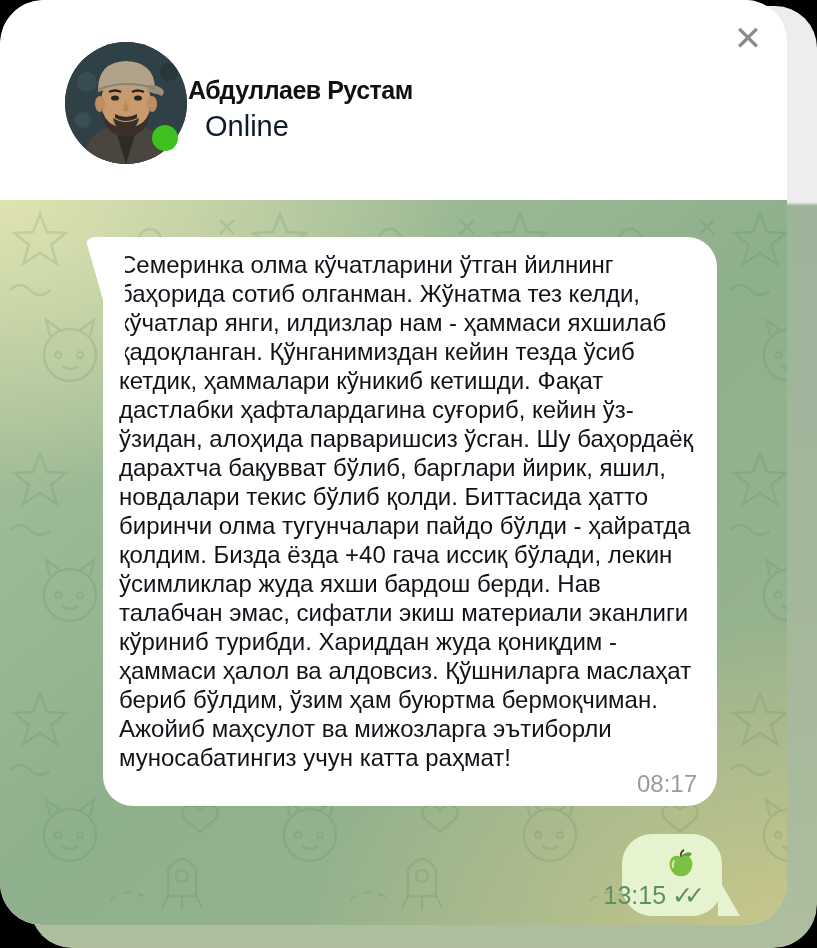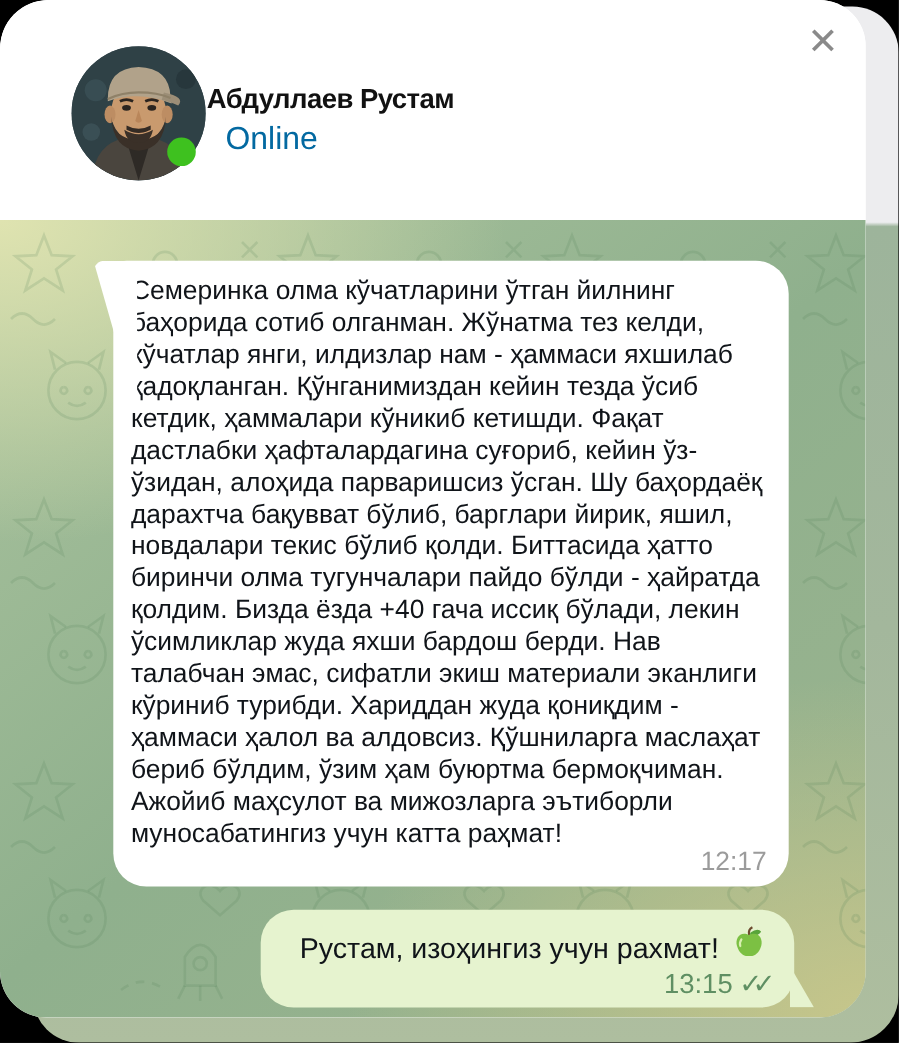--- a/index.html
+++ b/index.html
@@ -27,21 +27,21 @@
   }
   .online-dot{
     position:absolute;left:152px;top:125px;width:26px;height:26px;border-radius:50%;
     background:#3ec11f;
   }
   .contact-name{
     position:absolute;left:188px;top:56px;font-size:25px;font-weight:700;color:#111;
     letter-spacing:-0.5px;
     margin-top:20px;
   }
-  .contact-status{position:absolute;left:205px;top:110px;font-size:29px;color:#0369a1;}
+  .contact-status{position:absolute;left:205px;top:110px;font-size:29px;color:#0f172a;}
   .close-btn{
     position:absolute;left:726px;top:16px;width:44px;height:44px;border:none;background:transparent;
     color:#8a8a8a;font-size:34px;font-weight:700;line-height:44px;text-align:center;cursor:pointer;
     font-family:"DejaVu Sans", sans-serif;padding:0;
   }
   
   .chat{
     position:absolute;left:0;top:200px;width:787px;height:725px;overflow:hidden;
     background:
       radial-gradient(130% 90% at 0% 0%, rgba(226,229,177,0.95) 0%, rgba(226,229,177,0) 45%),
@@ -162,25 +162,24 @@
               <circle cx="120" cy="110" r="4"></circle>
               <path d="M220 20 l14 14 M234 20 l-14 14"></path>
             </g>
           </pattern>
         </defs>
         <rect width="787" height="725" fill="url(#dood)"></rect>
       </svg>
 
       <div class="msg-in">
         <div class="txt">Семеринка олма кўчатларини ўтган йилнинг баҳорида сотиб олганман. Жўнатма тез келди, кўчатлар янги, илдизлар нам - ҳаммаси яхшилаб қадоқланган. Қўнганимиздан кейин тезда ўсиб кетдик, ҳаммалари кўникиб кетишди. Фақат дастлабки ҳафталардагина суғориб, кейин ўз-ўзидан, алоҳида парваришсиз ўсган. Шу баҳордаёқ дарахтча бақувват бўлиб, барглари йирик, яшил, новдалари текис бўлиб қолди. Биттасида ҳатто биринчи олма тугунчалари пайдо бўлди - ҳайратда қолдим. Бизда ёзда +40 гача иссиқ бўлади, лекин ўсимликлар жуда яхши бардош берди. Нав талабчан эмас, сифатли экиш материали эканлиги кўриниб турибди. Хариддан жуда қониқдим - ҳаммаси ҳалол ва алдовсиз. Қўшниларга маслаҳат бериб бўлдим, ўзим ҳам буюртма бермоқчиман. Ажойиб маҳсулот ва мижозларга эътиборли муносабатингиз учун катта раҳмат!</div>
-        <div class="time-in">12:17</div>
+        <div class="time-in">08:17</div>
       </div>
 
       <div class="msg-out">
-        <span class="txt">Рустам, изоҳингиз учун рахмат!</span>
         <svg class="apple-emoji" viewBox="0 0 30 30">
           <path d="M15 9 Q14 4 18 2" stroke="#6d4a2f" stroke-width="2" fill="none"></path>
           <path d="M16 7 Q23 2 26 6 Q22 11 16 9 Z" fill="#58a43a"></path>
           <path d="M15 9 C7 5 2 12 4 19 C6 26 11 29 15 28 C19 29 24 26 26 19 C28 12 23 5 15 9 Z" fill="#7cc043"></path>
           <path d="M8 13 Q6 16 7 19" stroke="#d8efb0" stroke-width="2" fill="none" stroke-linecap="round"></path>
         </svg>
         <span class="time-out"><span>13:15</span><span class="dbl-check">✓✓</span></span>
       </div>
 
     </div>

